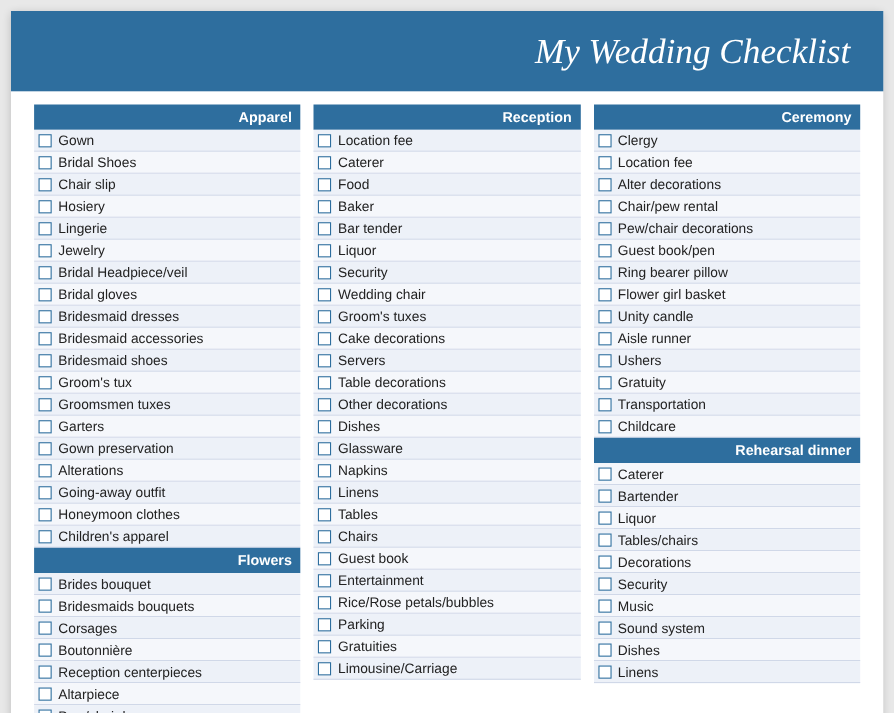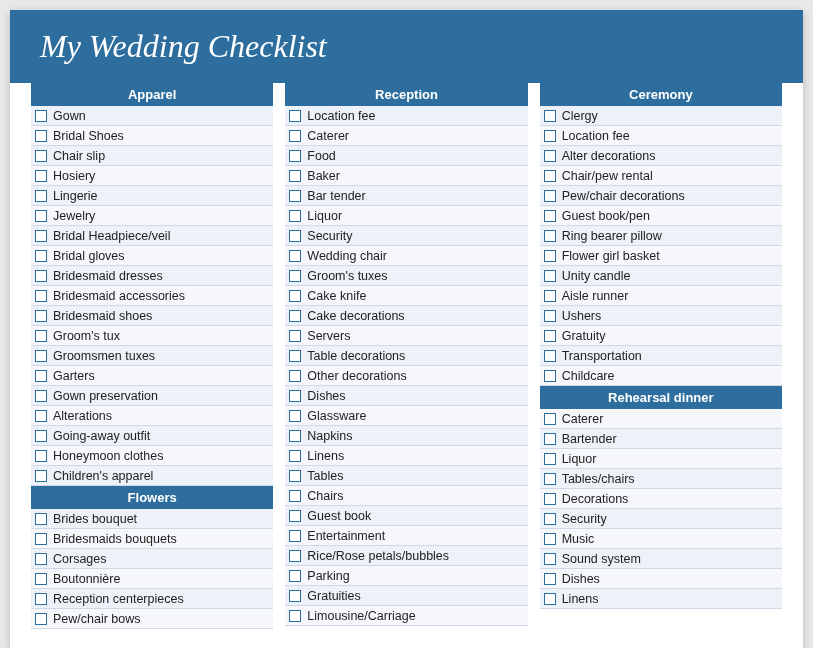--- a/index.html
+++ b/index.html
@@ -16,21 +16,22 @@
     .page {
       background: #fff;
       width: 793px;
       min-height: 628px;
       padding: 0 0 20px 0;
       box-shadow: 0 2px 8px rgba(0,0,0,0.2);
     }
     .header {
       background: #2e6e9e;
       padding: 18px 30px 18px 30px;
-      margin-bottom: 0;
+      margin-bottom: 12px;
+      text-align: right;
     }
     .header h1 {
       color: #fff;
       font-family: 'Times New Roman', serif;
       font-size: 32px;
       font-style: italic;
       font-weight: normal;
     }
     .columns {
       display: flex;
@@ -42,21 +43,21 @@
     .column {
       flex: 1;
       margin: 0 6px;
     }
     .section-header {
       background: #2e6e9e;
       color: #fff;
       font-weight: bold;
       font-size: 13px;
       padding: 4px 8px;
-      text-align: center;
+      text-align: right;
       margin-bottom: 0;
     }
     .checklist-item {
       display: flex;
       align-items: center;
       border-bottom: 1px solid #d0d8e8;
       padding: 2px 4px;
       background: #f5f7fb;
       min-height: 20px;
     }
@@ -179,20 +180,24 @@
         <div class="checklist-item">
           <span class="checkbox"></span>
           <span class="item-label">Boutonnière</span>
         </div>
         <div class="checklist-item">
           <span class="checkbox"></span>
           <span class="item-label">Reception centerpieces</span>
         </div>
         <div class="checklist-item">
           <span class="checkbox"></span>
+          <span class="item-label">Altarpiece</span>
+        </div>
+        <div class="checklist-item">
+          <span class="checkbox"></span>
           <span class="item-label">Pew/chair bows</span>
         </div>
       </div>
       <div class="column">
         <div class="section-header">Reception</div>
         <div class="checklist-item">
           <span class="checkbox"></span>
           <span class="item-label">Location fee</span>
         </div>
         <div class="checklist-item">
@@ -219,24 +224,20 @@
           <span class="checkbox"></span>
           <span class="item-label">Security</span>
         </div>
         <div class="checklist-item">
           <span class="checkbox"></span>
           <span class="item-label">Wedding chair</span>
         </div>
         <div class="checklist-item">
           <span class="checkbox"></span>
           <span class="item-label">Groom's tuxes</span>
-        </div>
-        <div class="checklist-item">
-          <span class="checkbox"></span>
-          <span class="item-label">Cake knife</span>
         </div>
         <div class="checklist-item">
           <span class="checkbox"></span>
           <span class="item-label">Cake decorations</span>
         </div>
         <div class="checklist-item">
           <span class="checkbox"></span>
           <span class="item-label">Servers</span>
         </div>
         <div class="checklist-item">

